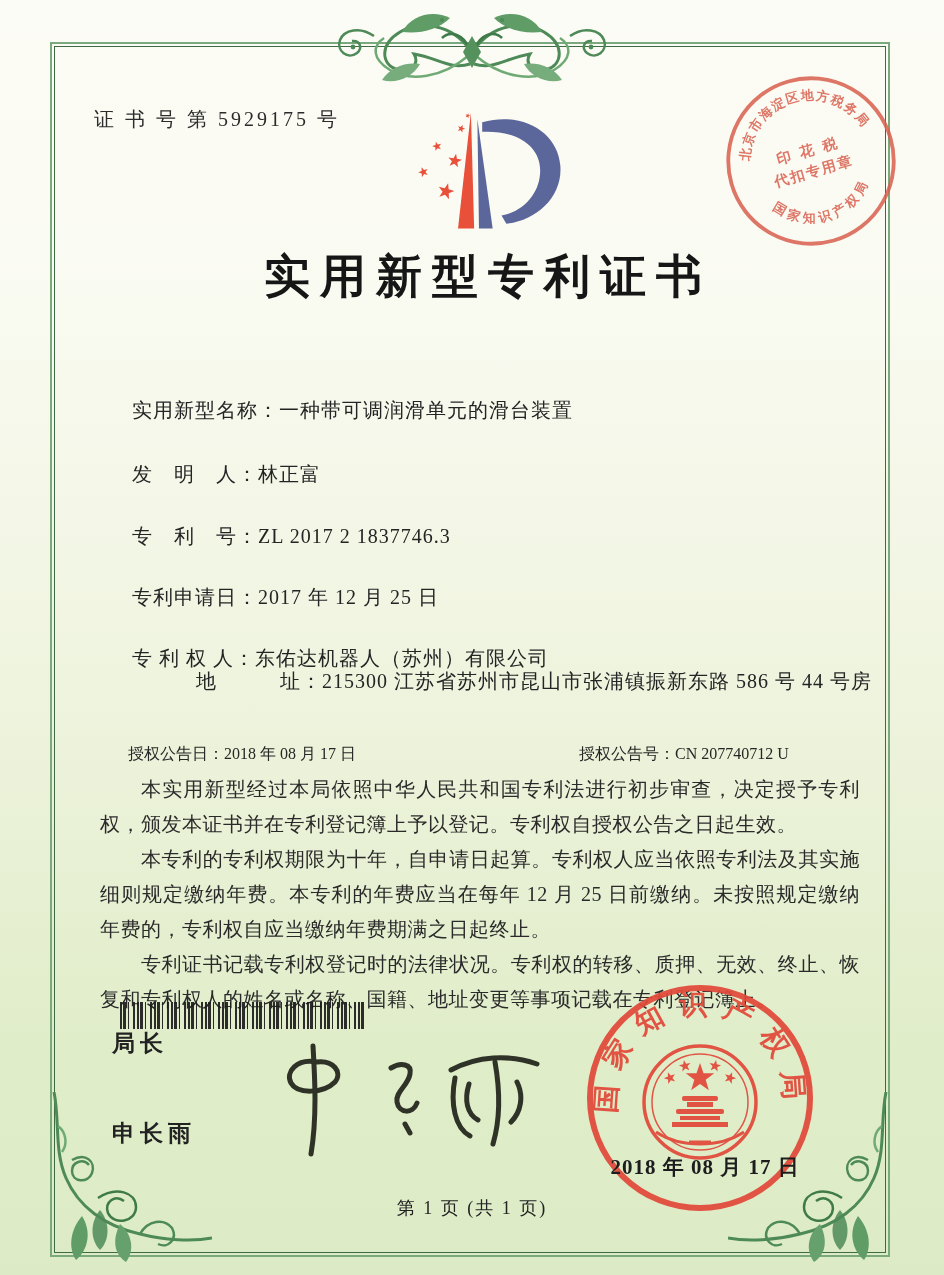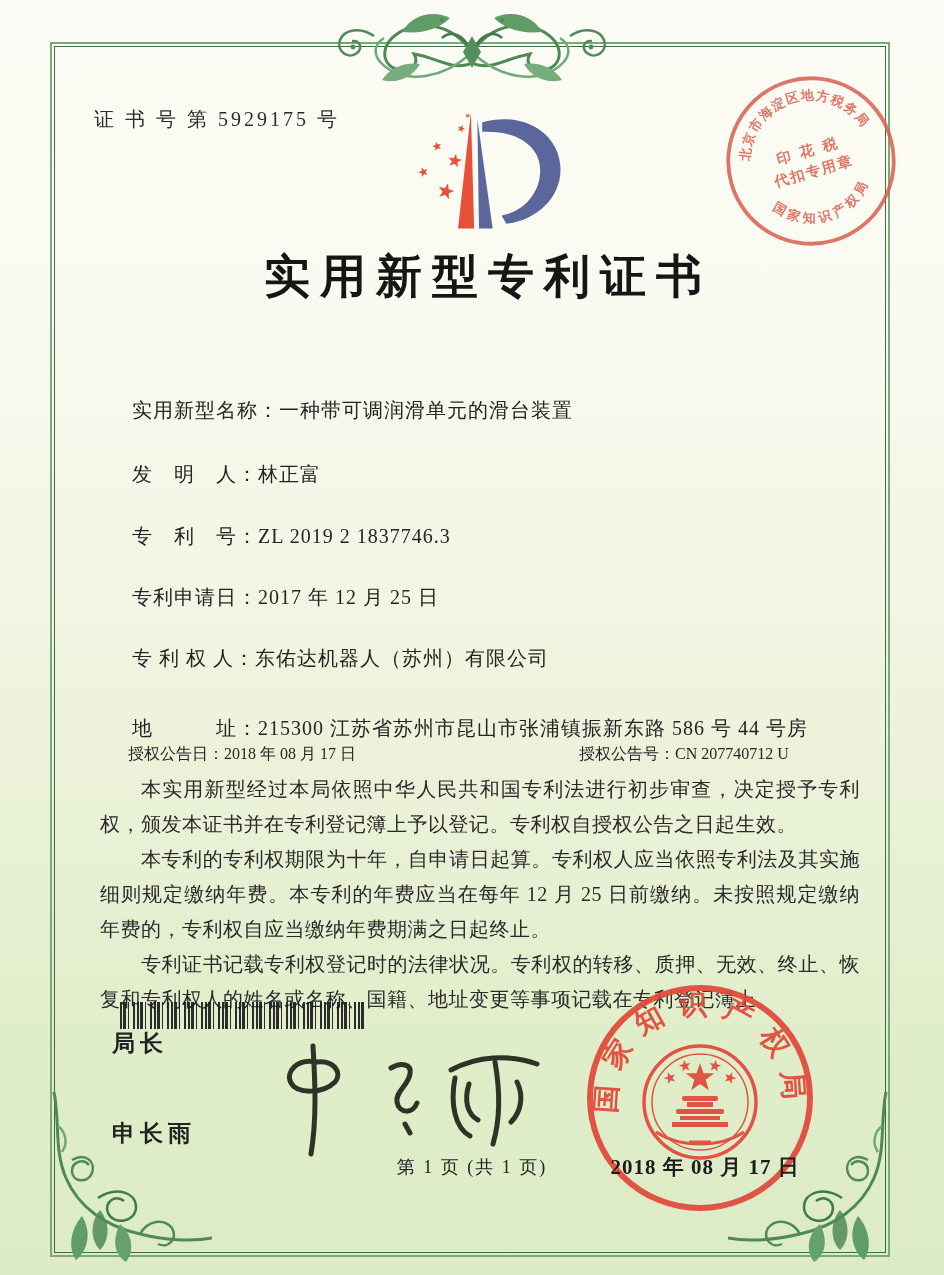--- a/index.html
+++ b/index.html
@@ -48,21 +48,21 @@
       #1c1c1c 13px,#1c1c1c 15px,rgba(0,0,0,0) 15px,rgba(0,0,0,0) 17px);
     opacity:.92;
   }
   .commissioner{left:112px;font-family:"Liberation Sans","DejaVu Sans",sans-serif;
     font-weight:bold;font-size:23px;letter-spacing:5px;color:#222;}
   .sealdate{
     top:1153px;left:580px;width:250px;text-align:center;
     font-size:21px;font-weight:bold;letter-spacing:1px;color:#1d1d1d;
   }
   .footer{
-    top:1155px;left:0;width:100%;text-align:center;
+    top:1196px;left:0;width:100%;text-align:center;
     font-size:18px;letter-spacing:2px;color:#222;
   }
   svg text{font-family:"Liberation Serif","DejaVu Serif",serif;}
 </style>
 </head>
 <body>
 
 <div class="page">
 
   <div class="frame"></div>
@@ -142,29 +142,29 @@
 
   <div class="abs title">实用新型专利证书</div>
 
   <div class="abs field" style="top:374px;">
     <span class="flabel">实用新型名称：</span><span class="fvalue">一种带可调润滑单元的滑台装置</span>
   </div>
   <div class="abs field" style="top:438px;">
     <span class="flabel">发　明　人：</span><span class="fvalue">林正富</span>
   </div>
   <div class="abs field" style="top:500px;">
-    <span class="flabel">专　利　号：</span><span class="fvalue">ZL 2019 2 1837746.3</span>
+    <span class="flabel">专　利　号：</span><span class="fvalue">ZL 2017 2 1837746.3</span>
   </div>
   <div class="abs field" style="top:561px;">
     <span class="flabel">专利申请日：</span><span class="fvalue">2017 年 12 月 25 日</span>
   </div>
   <div class="abs field" style="top:622px;">
     <span class="flabel">专 利 权 人：</span><span class="fvalue">东佑达机器人（苏州）有限公司</span>
   </div>
-  <div class="abs field" style="top:692px;">
+  <div class="abs field" style="top:645px;text-align:right;">
     <span class="flabel">地　　　址：</span><span class="fvalue">215300 江苏省苏州市昆山市张浦镇振新东路 586 号 44 号房</span>
   </div>
 
   <div class="abs grantrow">
     <span>授权公告日：</span><span>2018 年 08 月 17 日</span>
     <span class="grant-right">
       <span>授权公告号：</span><span>CN 207740712 U</span>
     </span>
   </div>
 

